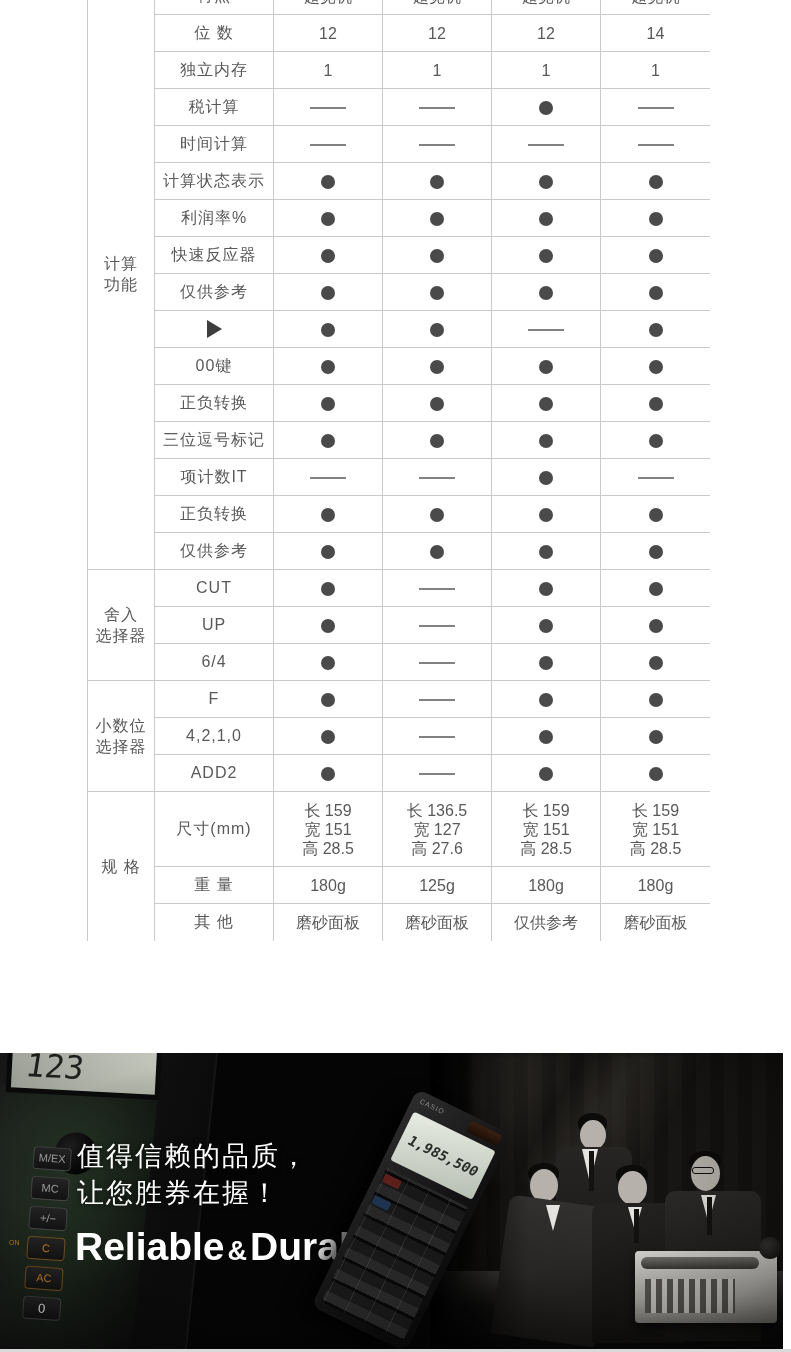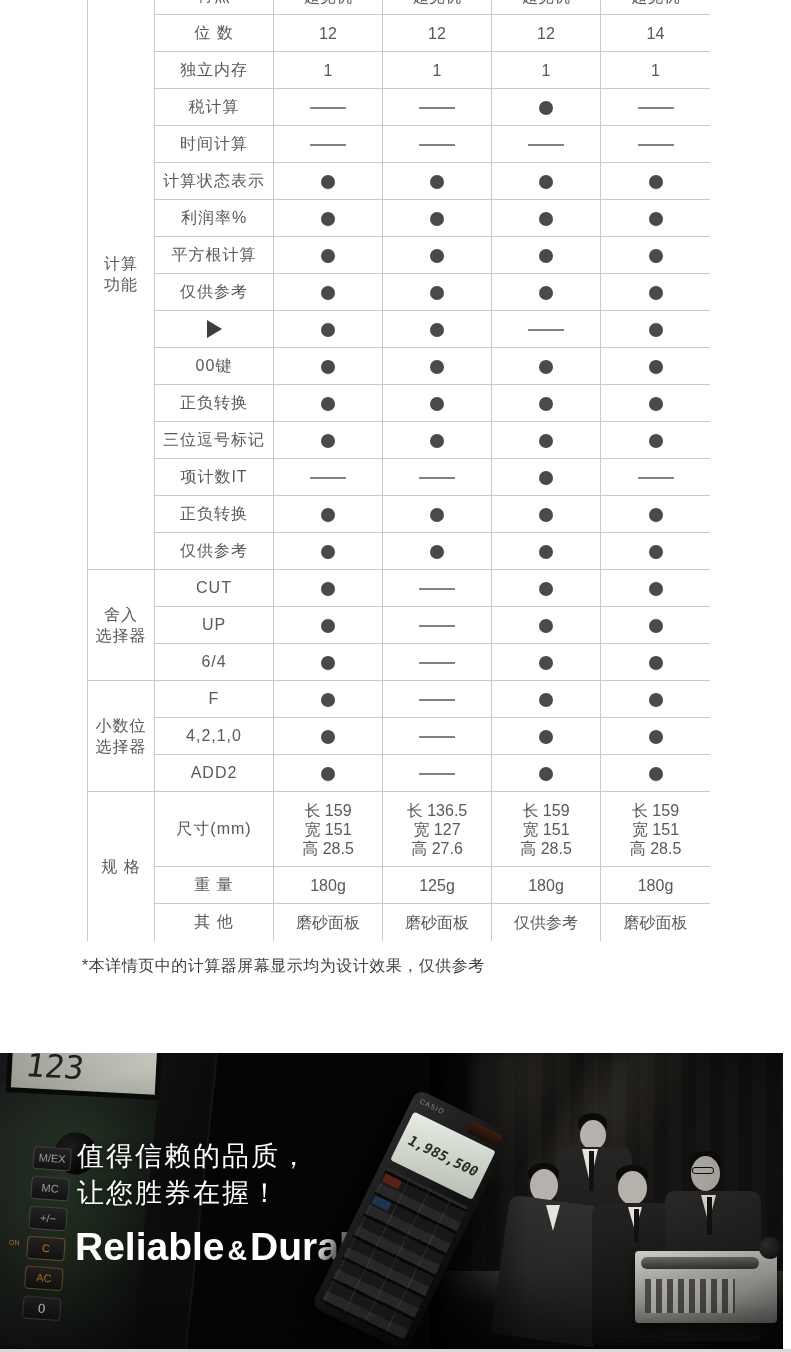--- a/index.html
+++ b/index.html
@@ -191,21 +191,21 @@
             <td class="value-cell"><span class="dot"></span></td>
           </tr>
           <tr>
             <td class="label-cell">利润率%</td>
             <td class="value-cell"><span class="dot"></span></td>
             <td class="value-cell"><span class="dot"></span></td>
             <td class="value-cell"><span class="dot"></span></td>
             <td class="value-cell"><span class="dot"></span></td>
           </tr>
           <tr>
-            <td class="label-cell">平方根计算</td>
+            <td class="label-cell">快速反应器</td>
             <td class="value-cell"><span class="dot"></span></td>
             <td class="value-cell"><span class="dot"></span></td>
             <td class="value-cell"><span class="dot"></span></td>
             <td class="value-cell"><span class="dot"></span></td>
           </tr>
           <tr>
             <td class="label-cell">仅供参考</td>
             <td class="value-cell"><span class="dot"></span></td>
             <td class="value-cell"><span class="dot"></span></td>
             <td class="value-cell"><span class="dot"></span></td>
@@ -333,21 +333,20 @@
             <td class="label-cell">其 他</td>
             <td class="value-cell">磨砂面板</td>
             <td class="value-cell">磨砂面板</td>
             <td class="value-cell">仅供参考</td>
             <td class="value-cell">磨砂面板</td>
           </tr>
         </tbody>
     </table>
   </div>
 
-  <div class="footnote">*本详情页中的计算器屏幕显示均为设计效果，仅供参考</div>
 
   <div class="banner">
 
     <div class="ghost-body">
       <div class="circuit"></div>
       <div class="knob"></div>
     </div>
 
     <div class="ghost-lcd">
       <span>123</span>

